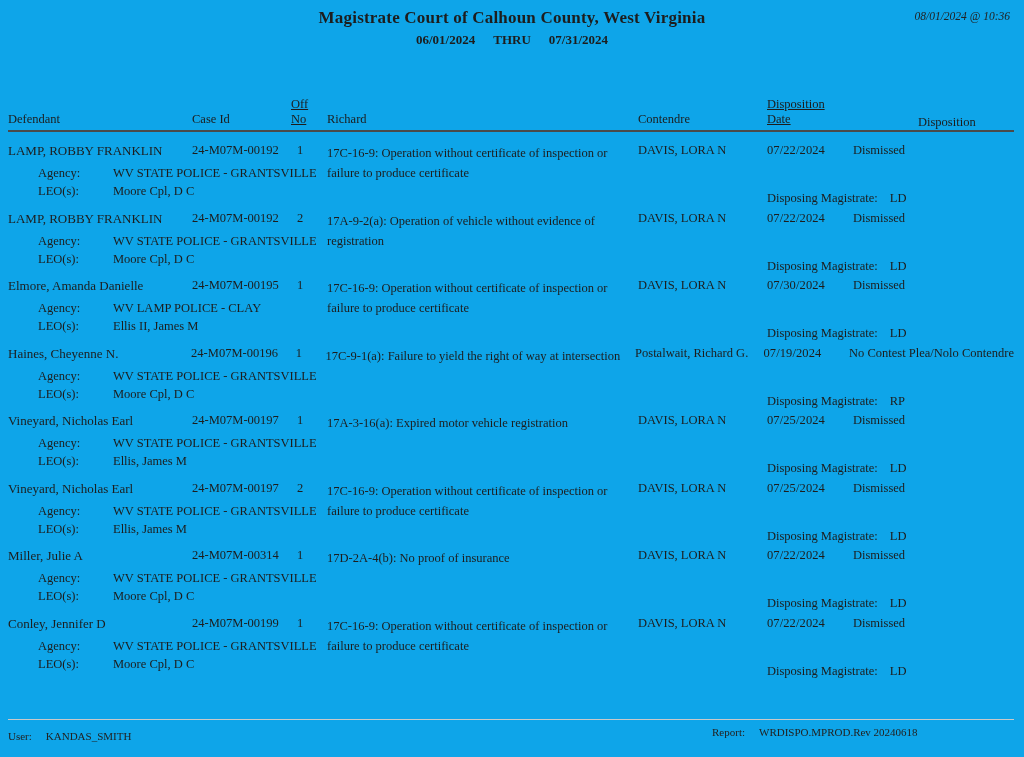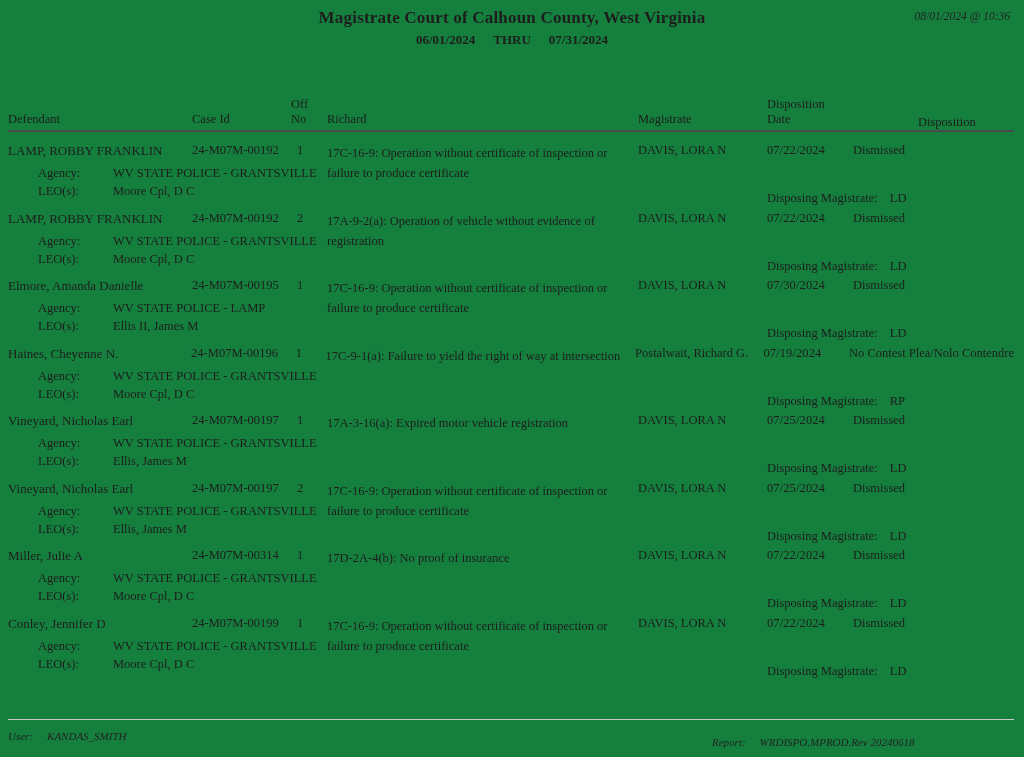--- a/index.html
+++ b/index.html
@@ -1,21 +1,21 @@
 <!DOCTYPE html>
 <html><head>
 <meta charset="utf-8">
 <style>
   * { margin: 0; padding: 0; box-sizing: border-box; }
   html, body { background: #e8e8e8; }
   .page {
     position: relative;
     width: 1024px;
     height: 757px;
-    background: #15803d;
+    background: #0ea5e9;
     font-family: "Liberation Serif", serif;
     color: #1d1d1d;
     overflow: hidden;
     margin: 0 auto;
   }
   
   .rpt-header { position: absolute; top: 8px; left: 0; width: 100%; text-align: center; }
   .rpt-title   { font-size: 17px; font-weight: bold; letter-spacing: .2px; }
   .rpt-subtitle{ font-size: 14.5px; font-weight: bold; margin-top: 3px; }
   .rpt-range   { font-size: 13px; font-weight: bold; margin-top: 4px; }
@@ -33,21 +33,21 @@
   .c-mag  { width: 129px; }
   .c-date { width: 78px; }
   .c-disp { flex: 1; white-space: nowrap; }
   
   .thead {
     position: absolute; top: 97px; left: 8px; right: 10px;
     font-size: 12.5px;
     border-bottom: 2px solid #4a4a4a;
     padding-bottom: 3px;
   }
-  .thead .two-line div { line-height: 15px; }
+  .thead .two-line div { line-height: 15px; text-decoration: underline; }
   .thead .c-disp { position: relative; top: 3px; padding-left: 73px; }
   
   .records { position: absolute; top: 143px; left: 8px; right: 10px; }
   .record { position: relative; height: 67.5px; font-size: 12.5px; }
   .record .cols { align-items: flex-start; }
   .record .c-def { font-size: 13px; }
   .record .c-offn { line-height: 20px; padding-right: 14px; }
   .record .c-off { padding-left: 6px; }
   .record .c-date { letter-spacing: .1px; }
   .record .c-disp { padding-left: 8px; }
@@ -55,27 +55,27 @@
   .agency-line { top: 23px; }
   .leo-line    { top: 41px; }
   .sub-label { display: inline-block; width: 52px; }
   .sub-val   { margin-left: 23px; }
   .dispmag-line { position: absolute; left: 759px; top: 48px; white-space: nowrap; }
   .dispmag-line .dm-val { margin-left: 12px; }
   
   .rpt-footer {
     position: absolute; left: 8px; right: 10px; top: 719px;
     border-top: 1px solid #c9c9c9;
-    font-size: 11px; font-style: italic; color: #222;
+    font-size: 11px; color: #222;
     height: 38px;
   }
   .footer-user { position: absolute; left: 0; top: 10px; }
   .footer-user .f-val { margin-left: 14px; }
   .footer-page { position: absolute; left: 0; width: 100%; top: 12px; text-align: center; }
-  .footer-report { position: absolute; left: 704px; top: 16px; }
+  .footer-report { position: absolute; left: 704px; top: 6px; }
   .footer-report .f-val { margin-left: 14px; }
 </style>
 </head>
 <body>
 
 <div class="page">
 
   <div class="rpt-header">
     <div class="rpt-title">Magistrate Court of Calhoun County, West Virginia</div>
     <div class="rpt-range">
@@ -85,21 +85,21 @@
   <div class="printed-at">08/01/2024 @ 10:36</div>
 
   <div class="thead cols">
     <div class="c-def">Defendant</div>
     <div class="c-case">Case Id</div>
     <div class="c-off two-line">
       <div>Off</div>
       <div>No</div>
     </div>
     <div class="c-offn">Richard</div>
-    <div class="c-mag">Magistrate</div>
+    <div class="c-mag">Contendre</div>
     <div class="c-date two-line">
       <div>Disposition</div>
       <div>Date</div>
     </div>
     <div class="c-disp">Disposition</div>
   </div>
 
   <div class="records">
     <div class="record">
       <div class="cols">
@@ -147,21 +147,21 @@
       <div class="cols">
         <div class="c-def">Elmore, Amanda Danielle</div>
         <div class="c-case">24-M07M-00195</div>
         <div class="c-off">1</div>
         <div class="c-offn">17C-16-9: Operation without certificate of inspection or failure to produce certificate</div>
         <div class="c-mag">DAVIS, LORA N</div>
         <div class="c-date">07/30/2024</div>
         <div class="c-disp">Dismissed</div>
       </div>
       <div class="sub-line agency-line">
-        <span class="sub-label">Agency:</span><span class="sub-val">WV STATE POLICE - LAMP</span>
+        <span class="sub-label">Agency:</span><span class="sub-val">WV LAMP POLICE - CLAY</span>
       </div>
       <div class="sub-line leo-line">
         <span class="sub-label">LEO(s):</span><span class="sub-val">Ellis II, James M</span>
       </div>
       <div class="dispmag-line">
         <span>Disposing Magistrate:</span><span class="dm-val">LD</span>
       </div>
     </div>
 
     <div class="record">

